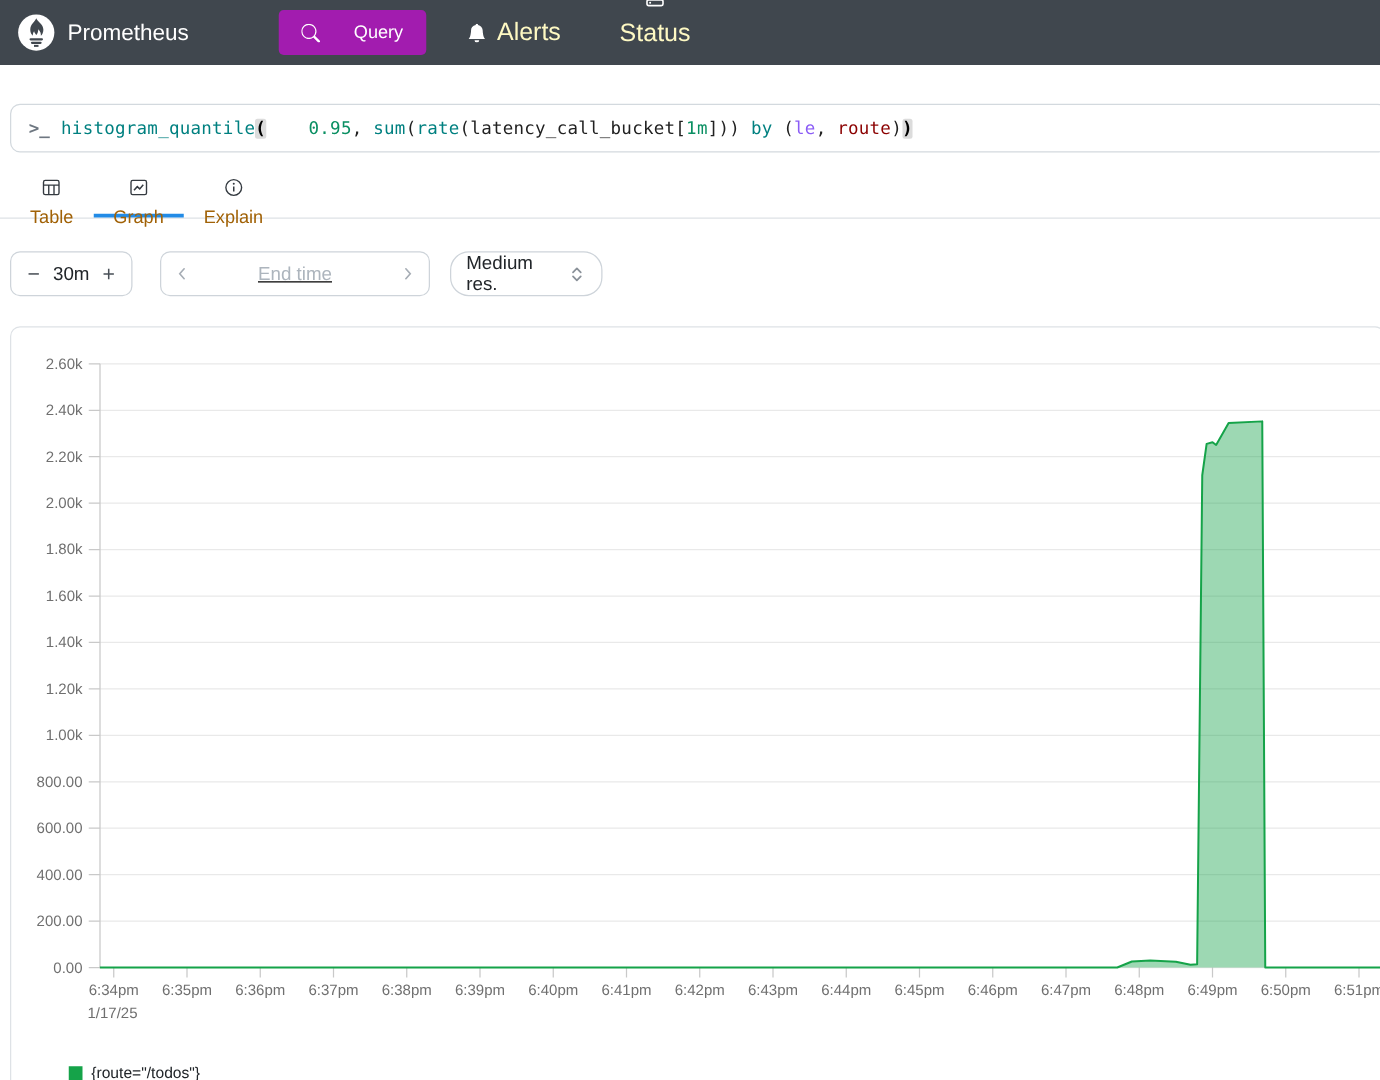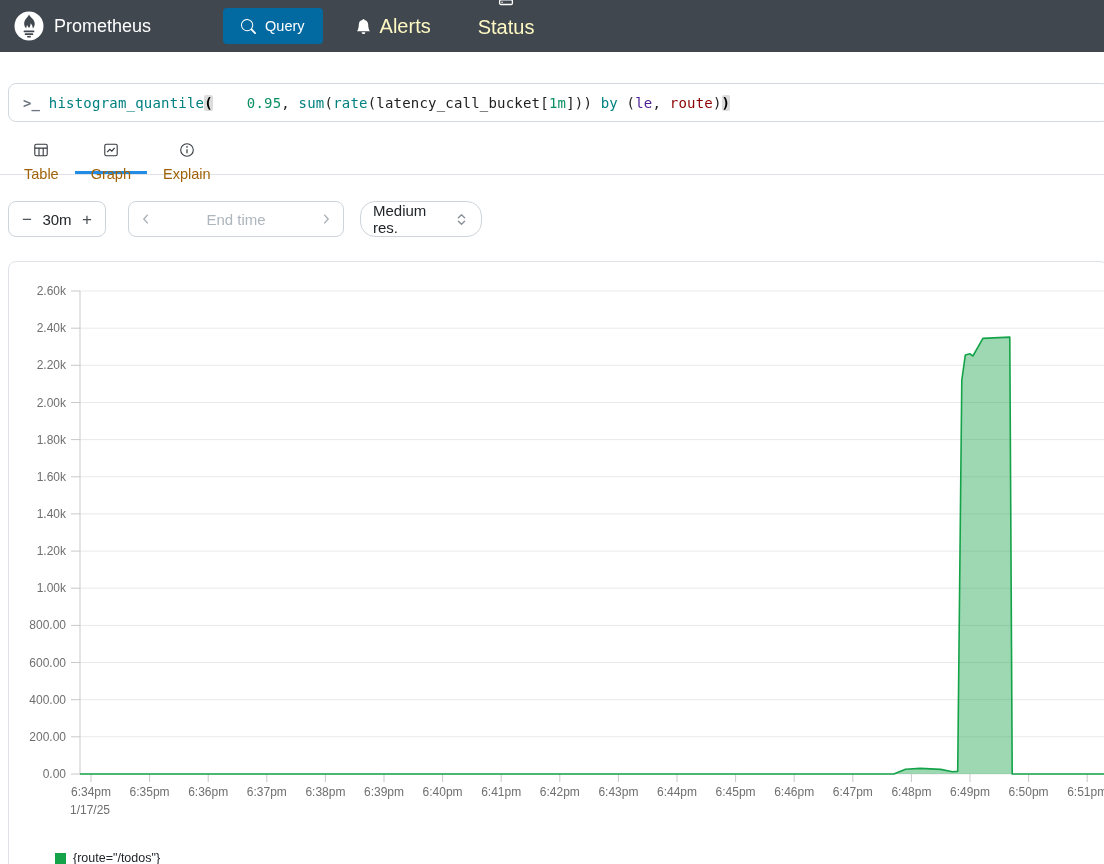--- a/index.html
+++ b/index.html
@@ -3,42 +3,42 @@
 <meta charset="utf-8">
 <style>
   * { box-sizing: border-box; margin: 0; padding: 0; }
   html, body { width: 1104px; height: 864px; overflow: hidden; background: #fff;
     font-family: "Liberation Sans", sans-serif; }
 
   
   .navbar { height: 52px; background: #40474e; display: flex; align-items: center; }
   .brand { display: flex; align-items: center; gap: 10px; padding-left: 14px;
     color: #fff; font-size: 18px; cursor: pointer; }
-  .nav-query-btn { margin-left: 72px; height: 36px; background: #0369a1; color: #fff;
-    border: none; border-radius: 4px; display: flex; align-items: center; gap: 9px;
+  .nav-query-btn { margin-left: 72px; height: 36px; background: #a21caf; color: #fff;
+    border: none; border-radius: 4px; display: flex; align-items: center; gap: 27px;
     padding: 0 18px; font-size: 14.5px; font-family: inherit; cursor: pointer; }
   .nav-link { display: flex; align-items: center; gap: 9px; color: #fef9c3;
     font-size: 20px; cursor: pointer; }
   .nav-link.alerts { margin-left: 33px; }
   .nav-link.status { margin-left: 47px; flex-direction: column; }
 
   
   .query-row { margin: 31px 0 0 8px; width: 1102px; height: 39px;
     border: 1px solid #d3d9de; border-radius: 8px; display: flex; align-items: center;
     background: #fff; }
   .prompt { font-family: "DejaVu Sans Mono", monospace; font-size: 14px; font-weight: bold;
     color: #6e7781; margin-left: 14px; }
   .query-expr { font-family: "DejaVu Sans Mono", monospace; font-size: 14px;
     letter-spacing: 0.2px; margin-left: 9px; white-space: pre; }
   .tok { white-space: pre; }
   .tok-fn     { color: #008080; }
   .tok-num    { color: #0a8f62; margin-left: 34px; }
   .tok-dur    { color: #0a8f62; }
   .tok-kw     { color: #008080; }
-  .tok-op     { color: #4c1d95; }
+  .tok-op     { color: #8b5cf6; }
   .tok-label  { color: #8b0000; }
   .tok-metric { color: #212121; }
   .tok-plain  { color: #212121; }
   .tok-paren-match { color: #000; background: #dcdcdc; border-radius: 2px; font-weight: 700; }
 
   
   .tabs-row { margin-top: 20px; padding-left: 8px; display: flex;
     border-bottom: 1px solid #dee2e6; width: 1112px; }
   .tab { display: flex; align-items: center; gap: 8px; padding: 0 16px; height: 32px;
     font-size: 14.5px; color: #a16207; border-bottom: 3px solid transparent;
@@ -48,21 +48,21 @@
 
   
   .controls-row { display: flex; align-items: center; margin-top: 26px; padding-left: 8px; }
   .ctrl { height: 36px; border: 1px solid #ced4da; border-radius: 8px; background: #fff;
     display: flex; align-items: center; }
   .range-box { width: 98px; justify-content: space-between; padding: 0 11px;
     font-size: 15px; color: #212529; }
   .step-btn { border: none; background: none; font-size: 17px; color: #495057;
     cursor: pointer; font-family: inherit; line-height: 1; padding: 0 2px; }
   .endtime-box { width: 216px; margin-left: 22px; justify-content: space-between;
-    padding: 0 10px; cursor: text; }
+    padding: 0 10px; cursor: text; text-decoration: underline; }
   .placeholder { color: #adb5bd; font-size: 15px; }
   .res-box { width: 122px; margin-left: 16px; justify-content: space-between;
     padding: 0 12px; font-size: 15px; color: #212529; cursor: pointer; border-radius: 15px; }
 
   
   .panel { position: relative; margin: 24px 0 0 8px; width: 1100px; height: 640px;
     border: 1px solid #dee2e6; border-radius: 8px; background: #fff; overflow: hidden; }
   .chart-svg { position: absolute; left: 0; top: 0; }
   .axis-label { font-family: "Liberation Sans", sans-serif; font-size: 12px; fill: #6f6f6f; }
   .legend { position: absolute; left: 46px; top: 589px; display: flex;

